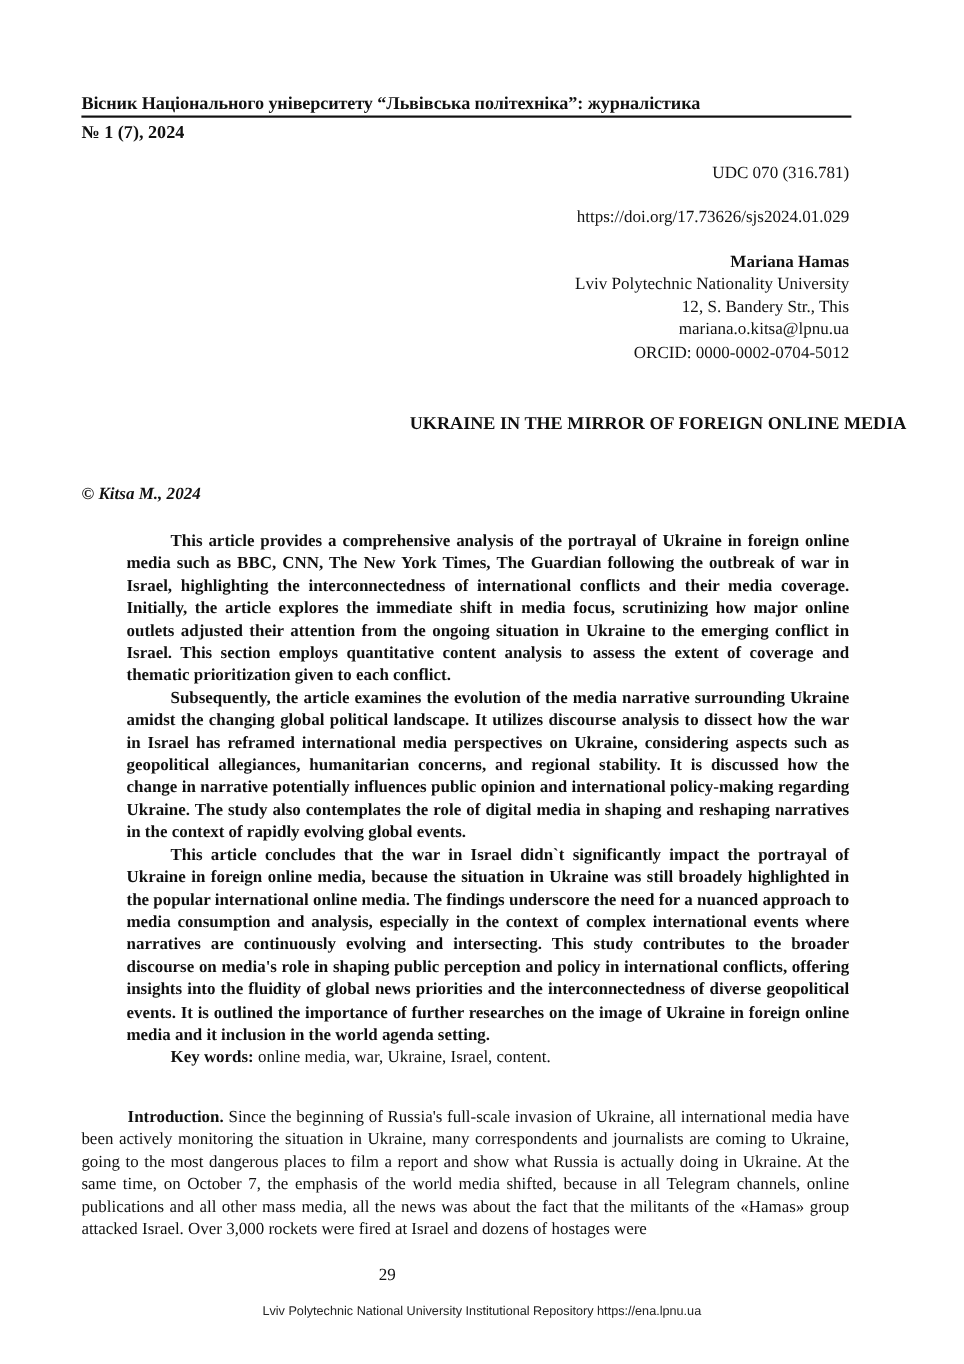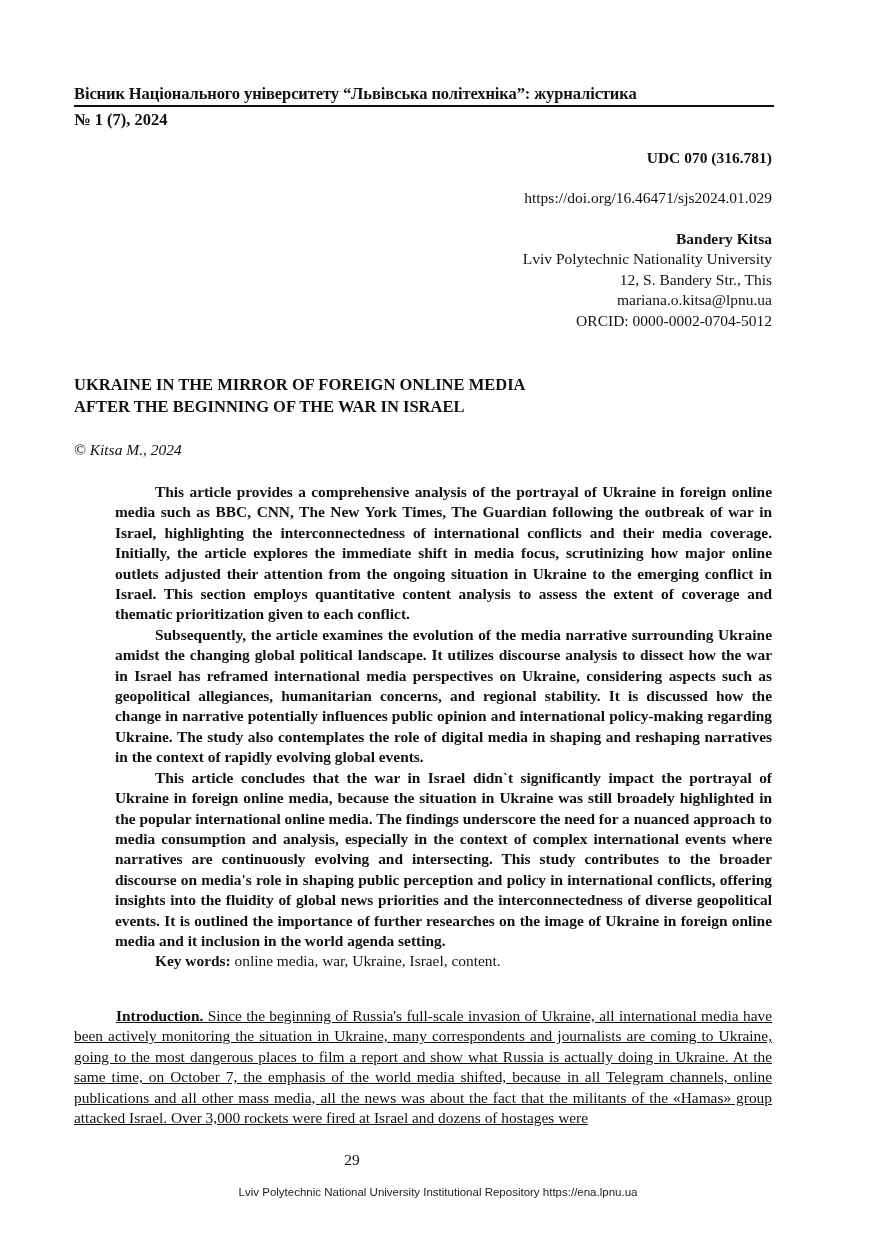--- a/index.html
+++ b/index.html
@@ -8,69 +8,68 @@
     font-family: "Liberation Serif", serif; color: #111;
   }
   .abs { position: absolute; }
   .journal-title {
     left: 74px; width: 700px; top: 84px; text-align: left;
     font-weight: bold; font-size: 16.5px; letter-spacing: -0.1px;
   }
   .rule { left: 74px; width: 700px; top: 105px; height: 0; border-top: 2px solid #111; }
   .issue { left: 74px; top: 110px; font-weight: bold; font-size: 16.5px; }
   .right-block { right: 104px; text-align: right; font-size: 15.5px; line-height: 20.5px; }
-  .udc { top: 148px; font-weight: bold; }
+  .udc { top: 148px; font-weight: normal; }
   .doi { top: 188px; }
   .author-name { top: 229px; font-weight: bold; }
   .affil { top: 249px; }
   .address { top: 270px; }
   .email { top: 290px; }
   .orcid { top: 311px; }
   .art-title {
-    left: 74px; width: 750px; top: 374px; text-align: left;
+    left: 74px; width: 750px; top: 374px; text-align: right;
     font-weight: bold; font-size: 16.5px; line-height: 22px;
   }
-  .copyright { left: 74px; top: 441px; font-style: italic; font-size: 15.5px; }
+  .copyright { left: 74px; top: 441px; font-style: italic; font-size: 15.5px; font-weight: bold; }
   .abstract {
     left: 115px; width: 657px; top: 482px;
     font-weight: bold; font-size: 15.4px; line-height: 20.4px; text-align: justify;
   }
   .abstract p { margin: 0; text-indent: 40px; }
   .keywords { margin: 0; text-indent: 40px; font-weight: normal; }
   .keywords b { font-weight: bold; }
   .intro {
     left: 74px; width: 698px; top: 1006px;
-    font-size: 15.4px; line-height: 20.4px; text-align: justify; text-decoration: underline;
+    font-size: 15.4px; line-height: 20.4px; text-align: justify;
   }
   .intro p { margin: 0; text-indent: 42px; }
   .page-num { left: 0; width: 704px; top: 1151px; text-align: center; font-size: 15.5px; }
   .footer {
     left: 0; width: 876px; top: 1186px; text-align: center;
     font-family: "Liberation Sans", sans-serif; font-size: 11.5px; color: #222;
   }
 </style>
 </head>
 <body>
 
 <div class="abs journal-title">Вісник Національного університету “Львівська політехніка”: журналістика</div>
 <div class="abs rule"></div>
 <div class="abs issue">№ 1 (7), 2024</div>
 
 <div class="abs right-block udc">UDC 070 (316.781)</div>
-<div class="abs right-block doi">https://doi.org/16.46471/sjs2024.01.029</div>
+<div class="abs right-block doi">https://doi.org/17.73626/sjs2024.01.029</div>
 
-<div class="abs right-block author-name">Bandery Kitsa</div>
+<div class="abs right-block author-name">Mariana Hamas</div>
 <div class="abs right-block affil">Lviv Polytechnic Nationality University</div>
 <div class="abs right-block address">12, S. Bandery Str., This</div>
 <div class="abs right-block email">mariana.o.kitsa@lpnu.ua</div>
 <div class="abs right-block orcid">ORCID: 0000-0002-0704-5012</div>
 
 <div class="abs art-title">
   <div>UKRAINE IN THE MIRROR OF FOREIGN ONLINE MEDIA</div>
-  <div>AFTER THE BEGINNING OF THE WAR IN ISRAEL</div>
 </div>
 
 <div class="abs copyright">© Kitsa M., 2024</div>
 
 <div class="abs abstract">
   <p>This article provides a comprehensive analysis of the portrayal of Ukraine in foreign online media such as BBC, CNN, The New York Times, The Guardian following the outbreak of war in Israel, highlighting the interconnectedness of international conflicts and their media coverage. Initially, the article explores the immediate shift in media focus, scrutinizing how major online outlets adjusted their attention from the ongoing situation in Ukraine to the emerging conflict in Israel. This section employs quantitative content analysis to assess the extent of coverage and thematic prioritization given to each conflict.</p>
   <p>Subsequently, the article examines the evolution of the media narrative surrounding Ukraine amidst the changing global political landscape. It utilizes discourse analysis to dissect how the war in Israel has reframed international media perspectives on Ukraine, considering aspects such as geopolitical allegiances, humanitarian concerns, and regional stability. It is discussed how the change in narrative potentially influences public opinion and international policy-making regarding Ukraine. The study also contemplates the role of digital media in shaping and reshaping narratives in the context of rapidly evolving global events.</p>
   <p>This article concludes that the war in Israel didn`t significantly impact the portrayal of Ukraine in foreign online media, because the situation in Ukraine was still broadely highlighted in the popular international online media. The findings underscore the need for a nuanced approach to media consumption and analysis, especially in the context of complex international events where narratives are continuously evolving and intersecting. This study contributes to the broader discourse on media's role in shaping public perception and policy in international conflicts, offering insights into the fluidity of global news priorities and the interconnectedness of diverse geopolitical events. It is outlined the importance of further researches on the image of Ukraine in foreign online media and it inclusion in the world agenda setting.</p>
   <p class="keywords"><b>Key words:</b><span> online media, war, Ukraine, Israel, content.</span></p>
 </div>

